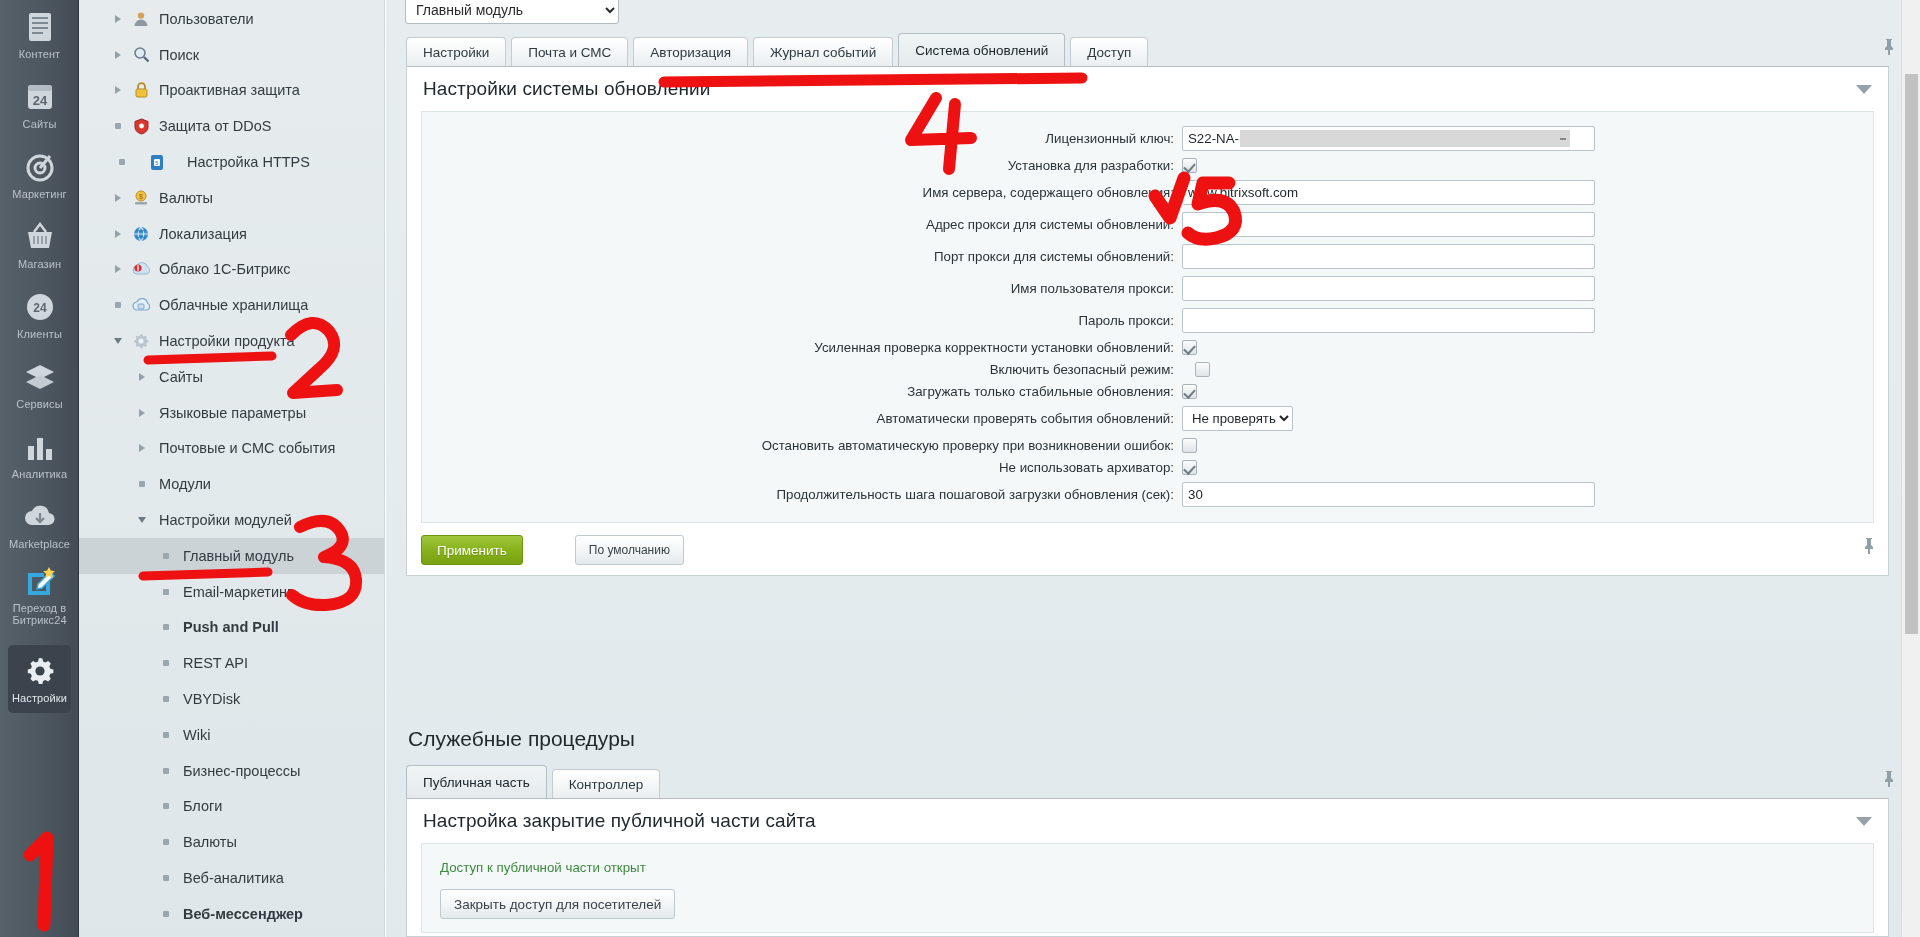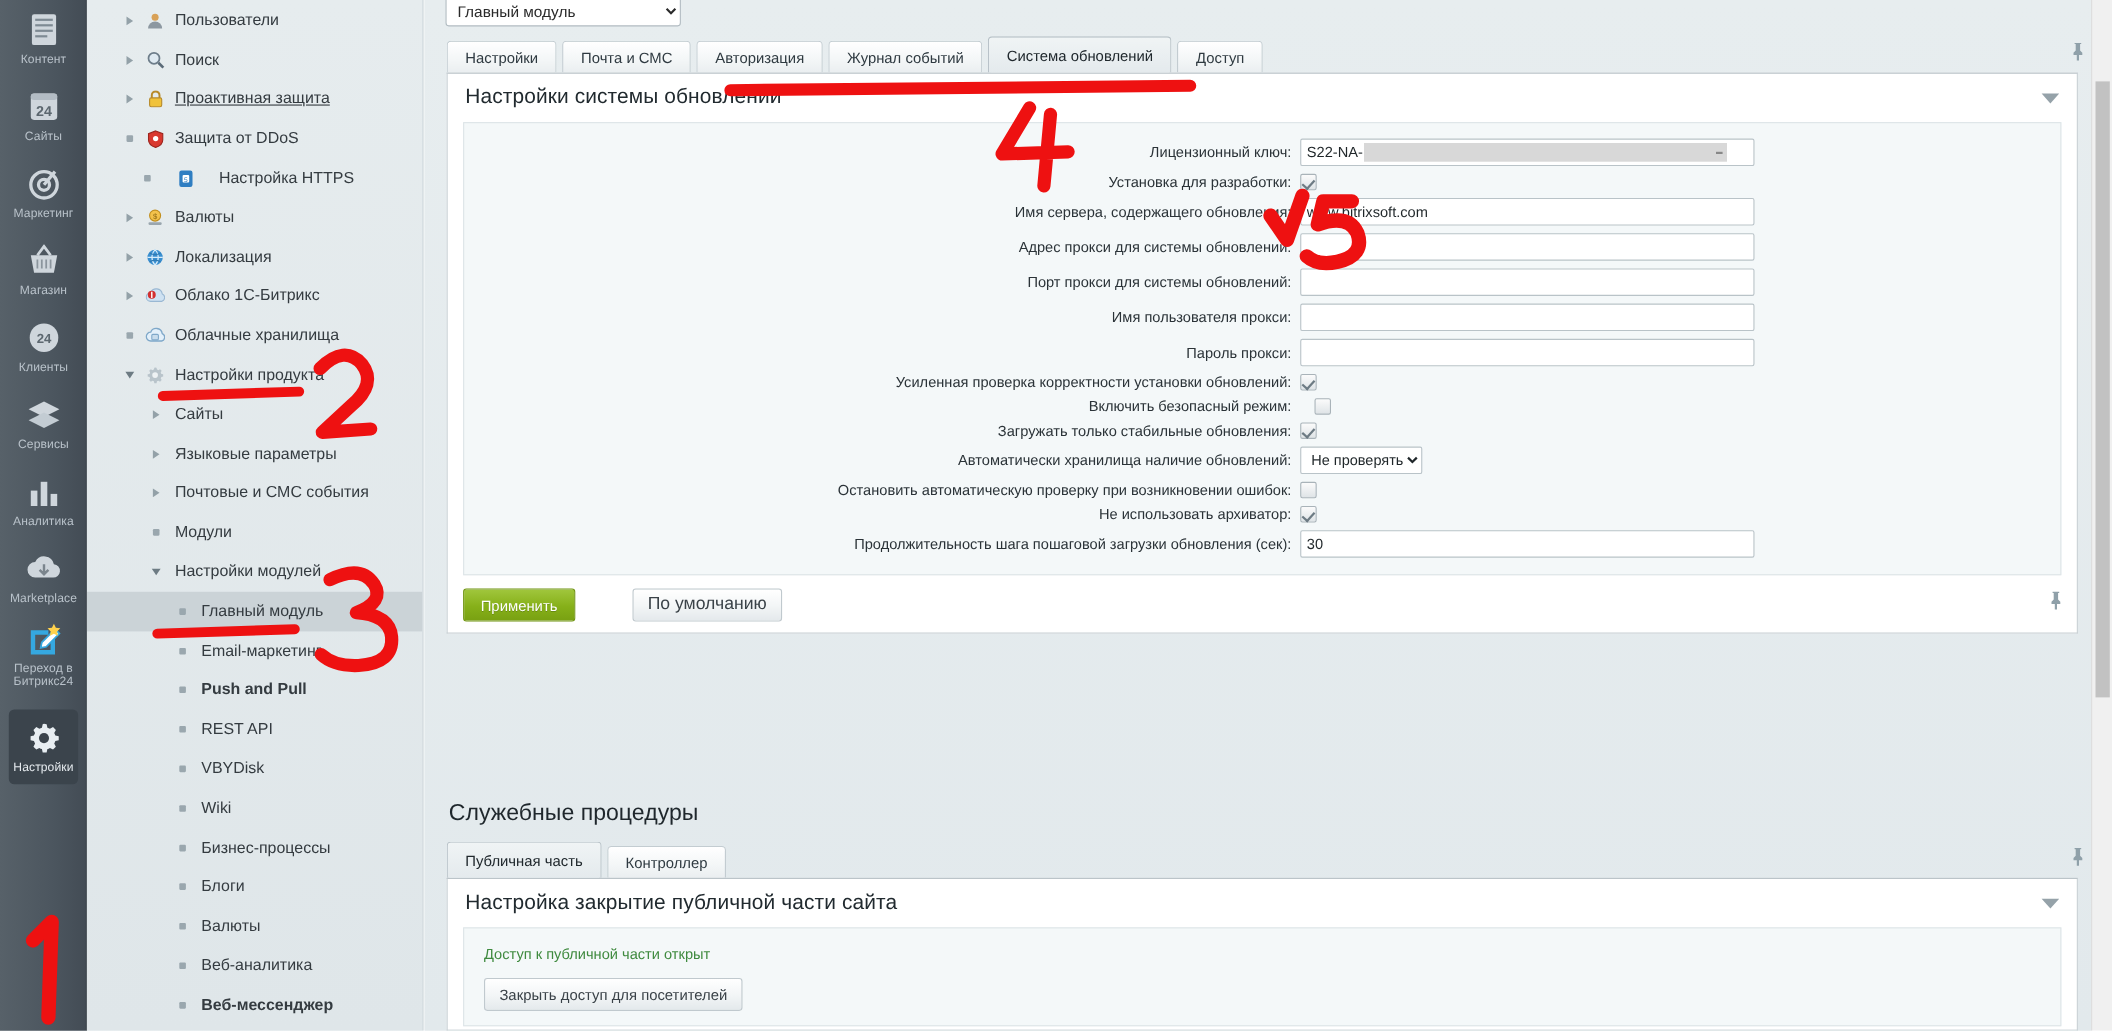--- a/index.html
+++ b/index.html
@@ -144,21 +144,21 @@
   .btnrow { padding: 12px 0 12px 14px; display:flex; align-items:flex-start; position:relative;gap:44px; }
   .btn-green {
     height: 30px; padding: 0 15px; display:flex; align-items:center; justify-content:center;
     background: linear-gradient(to bottom,#a0c63c 0%,#86b019 55%,#79a112 100%);
     border: 1px solid #6f940f; border-radius: 3px; color:#fff; font-size:13.5px;
     cursor:pointer; margin-right: 8px; text-shadow: 0 1px 0 rgba(0,0,0,.18);
   }
   .btn-grey {
     height: 30px; padding: 0 13px; display:flex; align-items:center; justify-content:center;
     background: linear-gradient(to bottom,#ffffff 0%,#f2f5f6 55%,#e4e9ec 100%);
-    border: 1px solid #c0c9ce; border-radius: 3px; color:#3a4248; font-size:16px; cursor:pointer;
+    border: 1px solid #c0c9ce; border-radius: 3px; color:#3a4248; font-size:12px; cursor:pointer;
   }
   .btn-grey2 {
     height: 30px; padding: 0 13px; display:inline-flex; align-items:center; justify-content:center;
     background: linear-gradient(to bottom,#ffffff 0%,#f2f5f6 55%,#e4e9ec 100%);
     border: 1px solid #c0c9ce; border-radius: 3px; color:#3a4248; font-size:13.5px; cursor:pointer;
   }
   .pin-right { position:absolute; right: 12px; top: 14px; }
 
   .sec-title { font-size: 21px; color:#1f272c; padding-left: 2px; }
 
@@ -300,21 +300,21 @@
           <div class="arrow-r"></div>
         </div>
         <div class="ticon">
           <svg width="17" height="17" viewBox="0 0 17 17">
             <circle cx="7" cy="7" r="5" fill="#dfeaf2" stroke="#6d7d8a" stroke-width="1.6"></circle>
             <path d="M11 11 l4.5 4.5" stroke="#5b6b78" stroke-width="2.4"></path>
           </svg>
         </div>
         <div class="tlabel">Поиск</div>
       </div>
-      <div class="tnode" style="position: absolute; left: 0px; right: 0px; top: 72.6px; height: 35.8px; text-decoration: underline;">
+      <div class="tnode" style="position: absolute; left: 0px; right: 0px; top: 72.6px; height: 35.8px;">
         <div class="tw" style="margin-left: 8px;">
           <div class="arrow-r"></div>
         </div>
         <div class="ticon">
           <svg width="15" height="16" viewBox="0 0 15 16">
             <path d="M4 7 V4.6 a3.5 3.5 0 0 1 7 0 V7" fill="none" stroke="#b78a2b" stroke-width="1.8"></path>
             <rect x="2" y="7" width="11" height="8" rx="1.5" fill="#f0c23a" stroke="#b78a2b"></rect>
           </svg>
         </div>
         <div class="tlabel">Проактивная защита</div>
@@ -324,21 +324,21 @@
           <div class="dot"></div>
         </div>
         <div class="ticon">
           <svg width="15" height="17" viewBox="0 0 15 17">
             <path d="M7.5 1 L14 3.5 V9 q0 5-6.5 7 Q1 14 1 9 V3.5 z" fill="#d9382f" stroke="#9b241d"></path>
             <circle cx="7.5" cy="8" r="2.4" fill="#fff"></circle>
           </svg>
         </div>
         <div class="tlabel">Защита от DDoS</div>
       </div>
-      <div class="tnode" style="position: absolute; left: 16px; right: 0px; top: 144.2px; height: 35.8px; gap: 12px;">
+      <div class="tnode" style="position: absolute; left: 4px; right: 0px; top: 144.2px; height: 35.8px; gap: 12px;">
         <div class="tw" style="margin-left: 8px;">
           <div class="dot"></div>
         </div>
         <div class="ticon">
           <svg width="14" height="17" viewBox="0 0 14 17">
             <rect x="1" y="1" width="12" height="15" rx="2" fill="#2f7ec2"></rect>
             <rect x="4" y="5" width="6" height="7" rx="1" fill="#fff"></rect>
             <text x="7" y="11.2" font-size="6" text-anchor="middle" fill="#2f7ec2" font-family="Liberation Sans">5</text>
           </svg>
         </div>
@@ -600,21 +600,21 @@
               <span class="cb"></span>
             </div>
           </div>
           <div class="frow" style="height: 22px;">
             <div class="flabel">Загружать только стабильные обновления:</div>
             <div class="fctl">
               <span class="cb on"></span>
             </div>
           </div>
           <div class="frow" style="height: 32px;">
-            <div class="flabel">Автоматически хранилища наличие обновлений:</div>
+            <div class="flabel">Автоматически проверять события обновлений:</div>
             <div class="fctl">
               <select class="sel"><option>Не проверять</option></select>
             </div>
           </div>
           <div class="frow" style="height: 22px;">
             <div class="flabel">Остановить автоматическую проверку при возникновении ошибок:</div>
             <div class="fctl">
               <span class="cb"></span>
             </div>
           </div>

